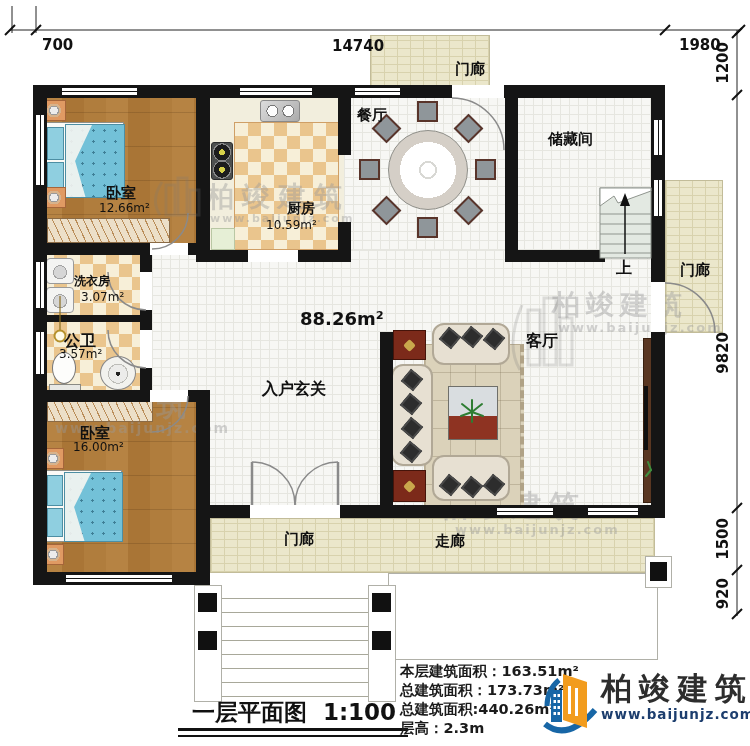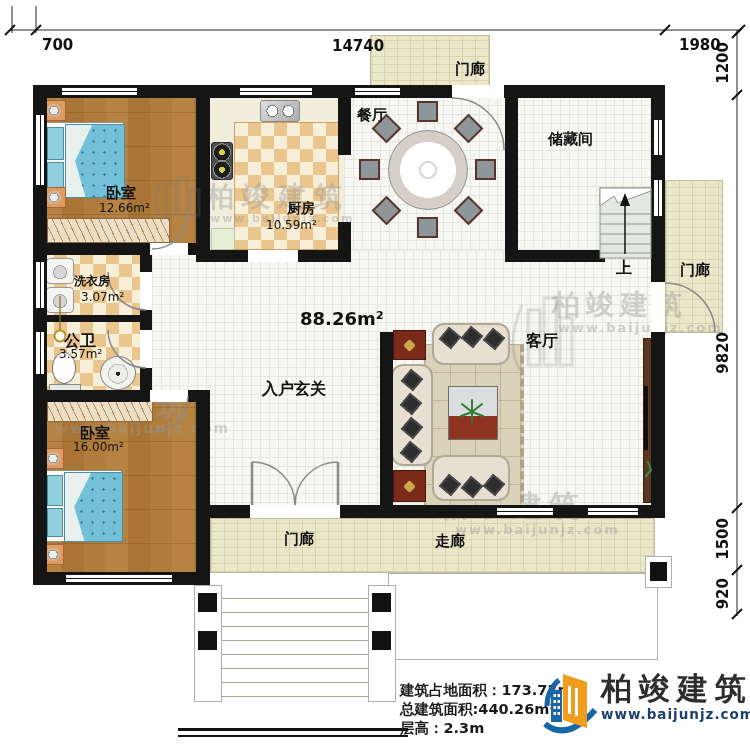--- a/index.html
+++ b/index.html
@@ -308,25 +308,32 @@
   <div class="lbl" style="left:435px;top:532px;">走廊</div>
 
   <div class="dim" style="left:42px;top:36px;">700</div>
   <div class="dim" style="left:332px;top:37px;">14740</div>
   <div class="dim" style="left:679px;top:36px;">1980</div>
   <div class="dimv" style="left:714px;top:42px;">1200</div>
   <div class="dimv" style="left:714px;top:332px;">9820</div>
   <div class="dimv" style="left:714px;top:518px;">1500</div>
   <div class="dimv" style="left:714px;top:578px;">920</div>
 
+  <div id="title">
+    <span>一层平面图</span>&nbsp;
+    <span>1:100</span>
+  </div>
   <div class="abs" style="left:178px;top:728px;width:230px;height:3px;background:#111;"></div>
   <div class="abs" style="left:178px;top:735px;width:230px;height:2px;background:#111;"></div>
 
+  <div class="infoline" style="top:662px;">
+    <span>本层建筑面积：</span><span>163.51m²</span>
+  </div>
   <div class="infoline" style="top:681px;">
-    <span>建筑占地面积：</span><span>173.73m²</span>
+    <span>总建筑面积：</span><span>173.73m²</span>
   </div>
   <div class="infoline" style="top:700px;">
     <span>总建筑面积:</span><span>440.26m²</span>
   </div>
   <div class="infoline" style="top:719px;">
     <span>层高：</span><span>2.3m</span>
   </div>
 
   <svg width="60" height="76" viewBox="0 0 60 76" style="left:541px;top:666px;">
     <path d="M4,58 Q26,76 54,44" stroke="#1766a6" stroke-width="6" fill="none"></path>

